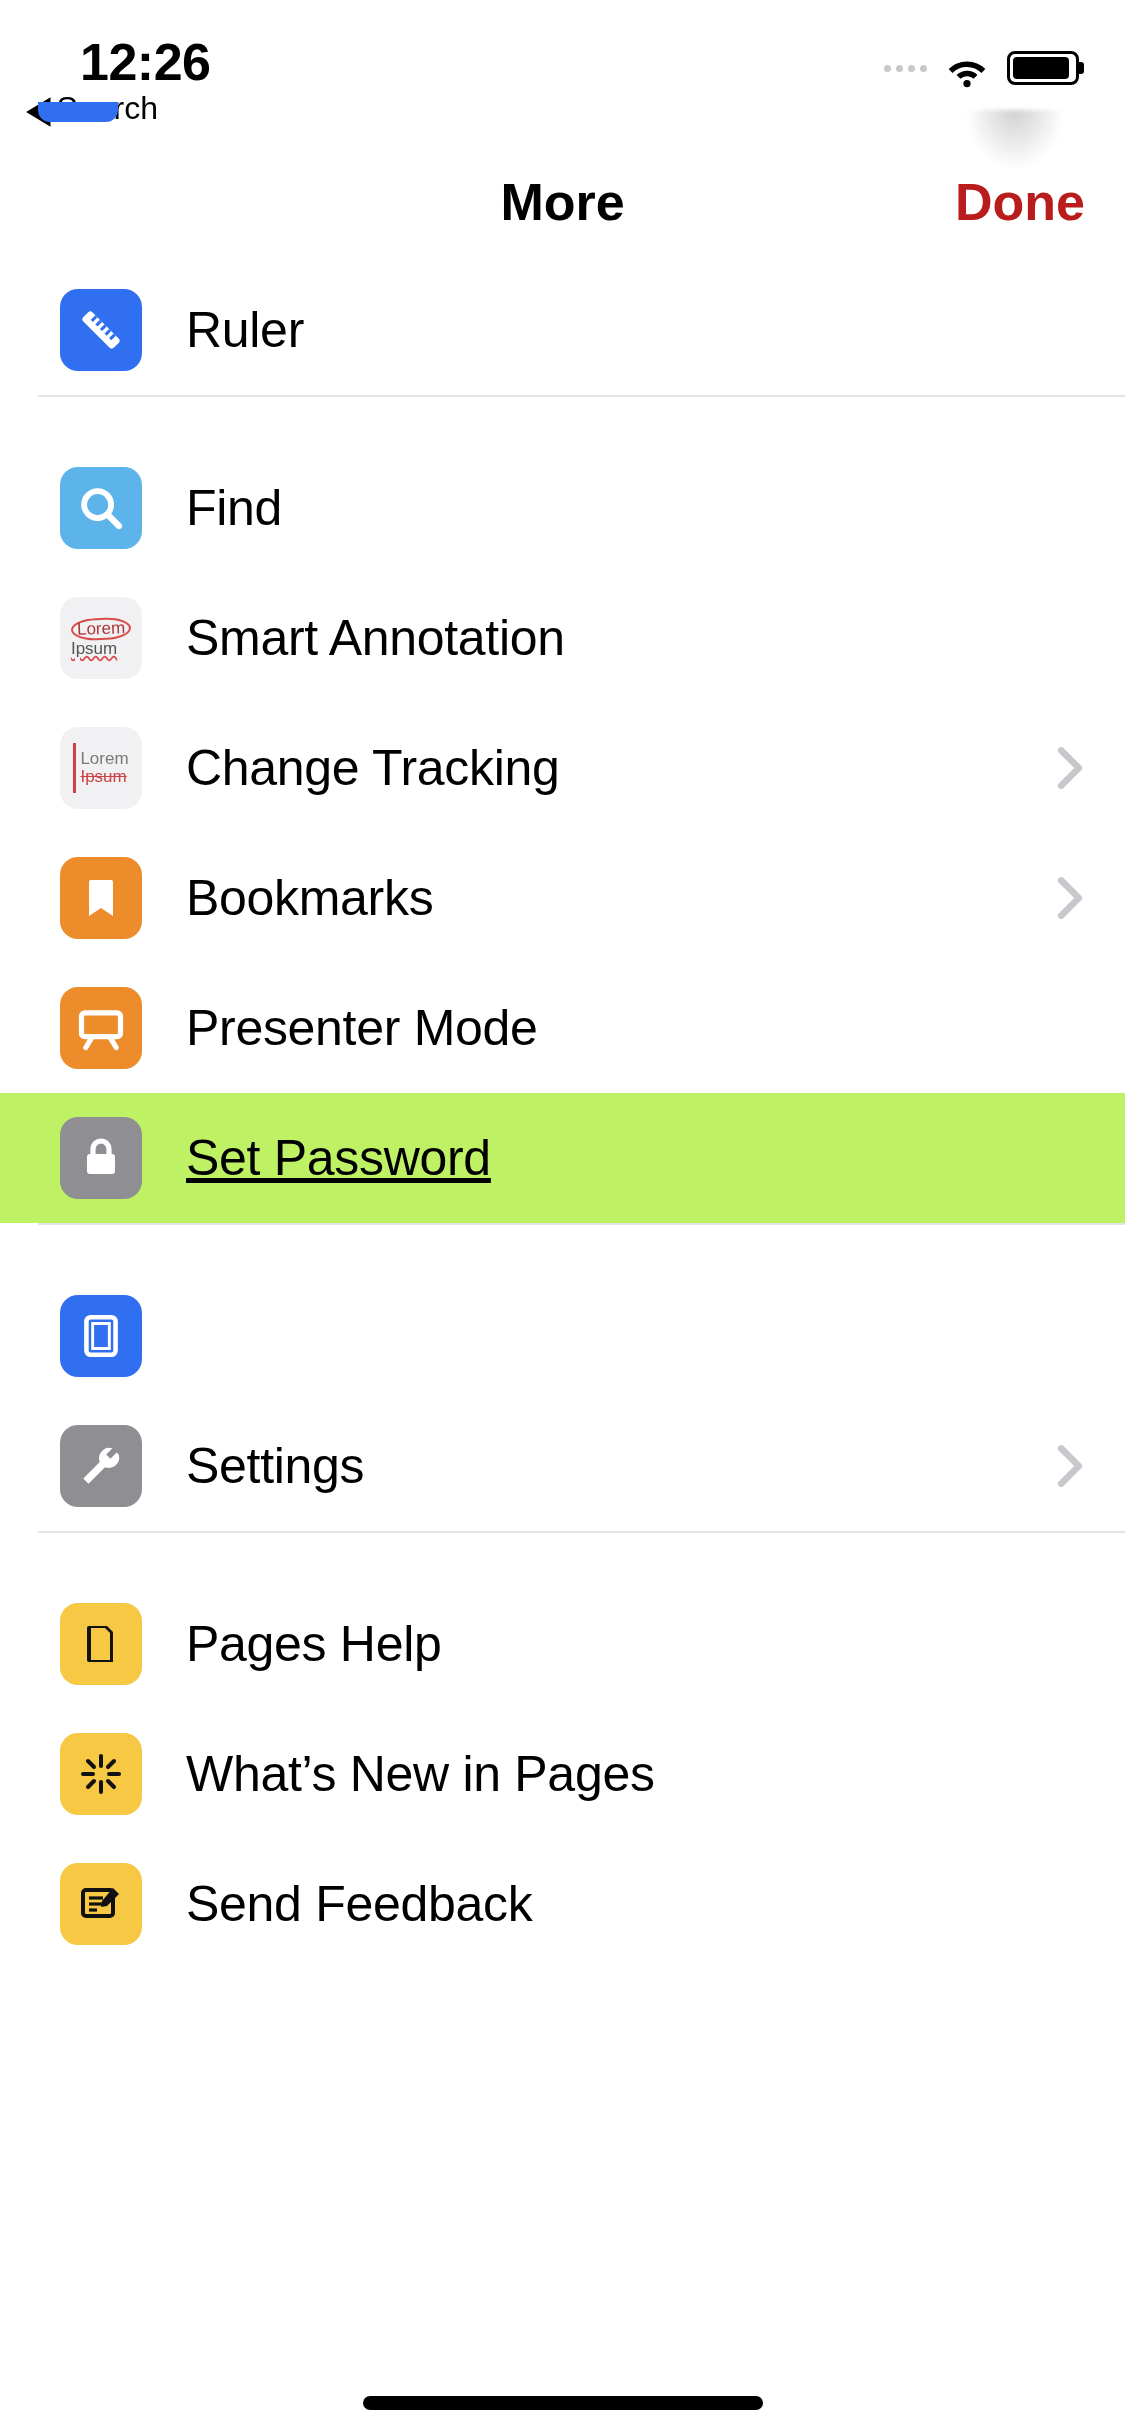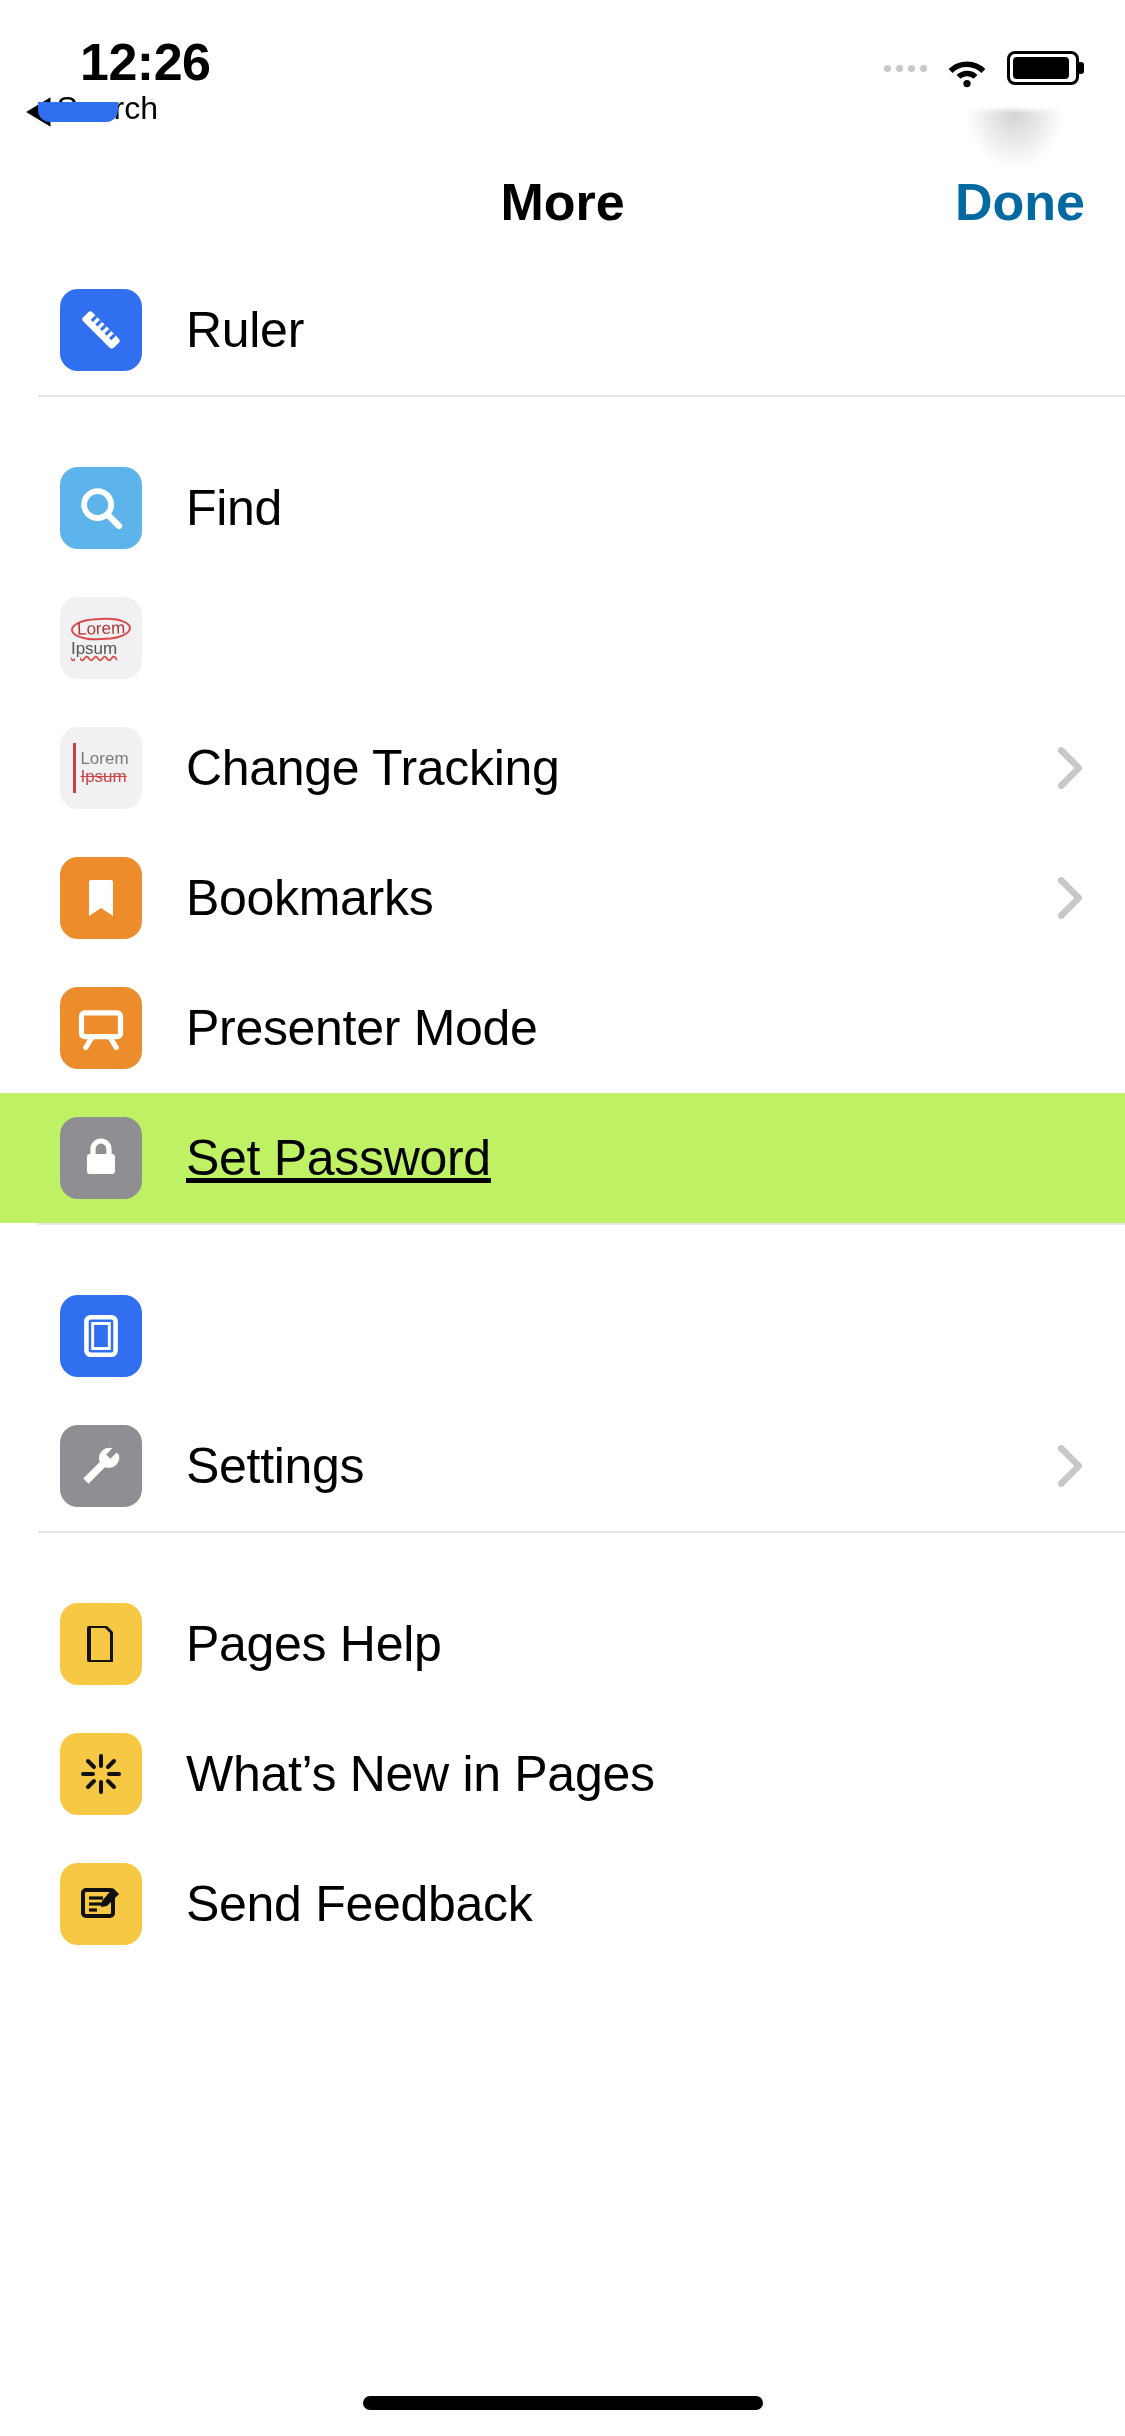--- a/index.html
+++ b/index.html
@@ -15,21 +15,21 @@
     .dots { display: flex; gap: 5px; }
     .dots span { width: 7px; height: 7px; border-radius: 50%; background: #c9c9c9; }
     .wifi-icon svg { width: 44px; height: 44px; display: block; }
     .battery { width: 72px; height: 34px; border: 3px solid #000; border-radius: 8px; position: relative; }
     .battery::after { content: ''; position: absolute; right: -8px; top: 8px; width: 5px; height: 12px; background: #000; border-radius: 0 3px 3px 0; }
     .battery-fill { position: absolute; left: 3px; top: 3px; bottom: 3px; width: 56px; background: #000; border-radius: 4px; }
 
     
     .nav-bar { height: 145px; position: relative; }
     .nav-title { position: absolute; left: 50%; transform: translateX(-50%); top: 52px; font-size: 52px; font-weight: 600; }
-    .nav-done { position: absolute; right: 40px; top: 52px; font-size: 52px; font-weight: 600; color: #0369a1; }
+    .nav-done { position: absolute; right: 40px; top: 52px; font-size: 52px; font-weight: 600; color: #b91c1c; }
     .toggle-shadow { position: absolute; right: 60px; top: -10px; width: 100px; height: 60px; border-radius: 0 0 50px 50px; background: radial-gradient(ellipse at 50% 0%, rgba(0,0,0,0.18) 0%, rgba(0,0,0,0) 70%); filter: blur(2px); }
     .sliver { position: absolute; left: 38px; top: -18px; width: 80px; height: 20px; background: #2f6ff0; border-radius: 0 0 12px 12px; }
 
     
     .list { }
     .cell { display: flex; align-items: center; height: 130px; padding-left: 60px; padding-right: 40px; position: relative; }
     .cell.highlight { background: #bef264; text-decoration: underline; }
     .icon-box { width: 82px; height: 82px; border-radius: 18px; display: flex; align-items: center; justify-content: center; flex-shrink: 0; }
     .cell-label { font-size: 50px; margin-left: 44px; letter-spacing: -0.3px; }
     .chevron { margin-left: auto; color: #c7c7cc; }
@@ -125,20 +125,21 @@
     <div class="cell-label">Find</div>
   </div>
 
   <div class="cell">
     <div class="icon-box bg-vlgrey">
       <div class="lorem-box">
         <span class="sa-lorem">Lorem</span><br>
         <span class="sa-ipsum" style="text-decoration: underline wavy #d84c4c;">Ipsum</span>
       </div>
     </div>
+    <div class="cell-label">Smart Annotation</div>
   </div>
 
   <div class="cell">
     <div class="icon-box bg-vlgrey">
       <div class="ct-wrap">
         <div class="ct-bar"></div>
         <div class="lorem-box">
           <span class="ct-lorem">Lorem</span>
           <span class="ct-ipsum">Ipsum</span>
         </div>

